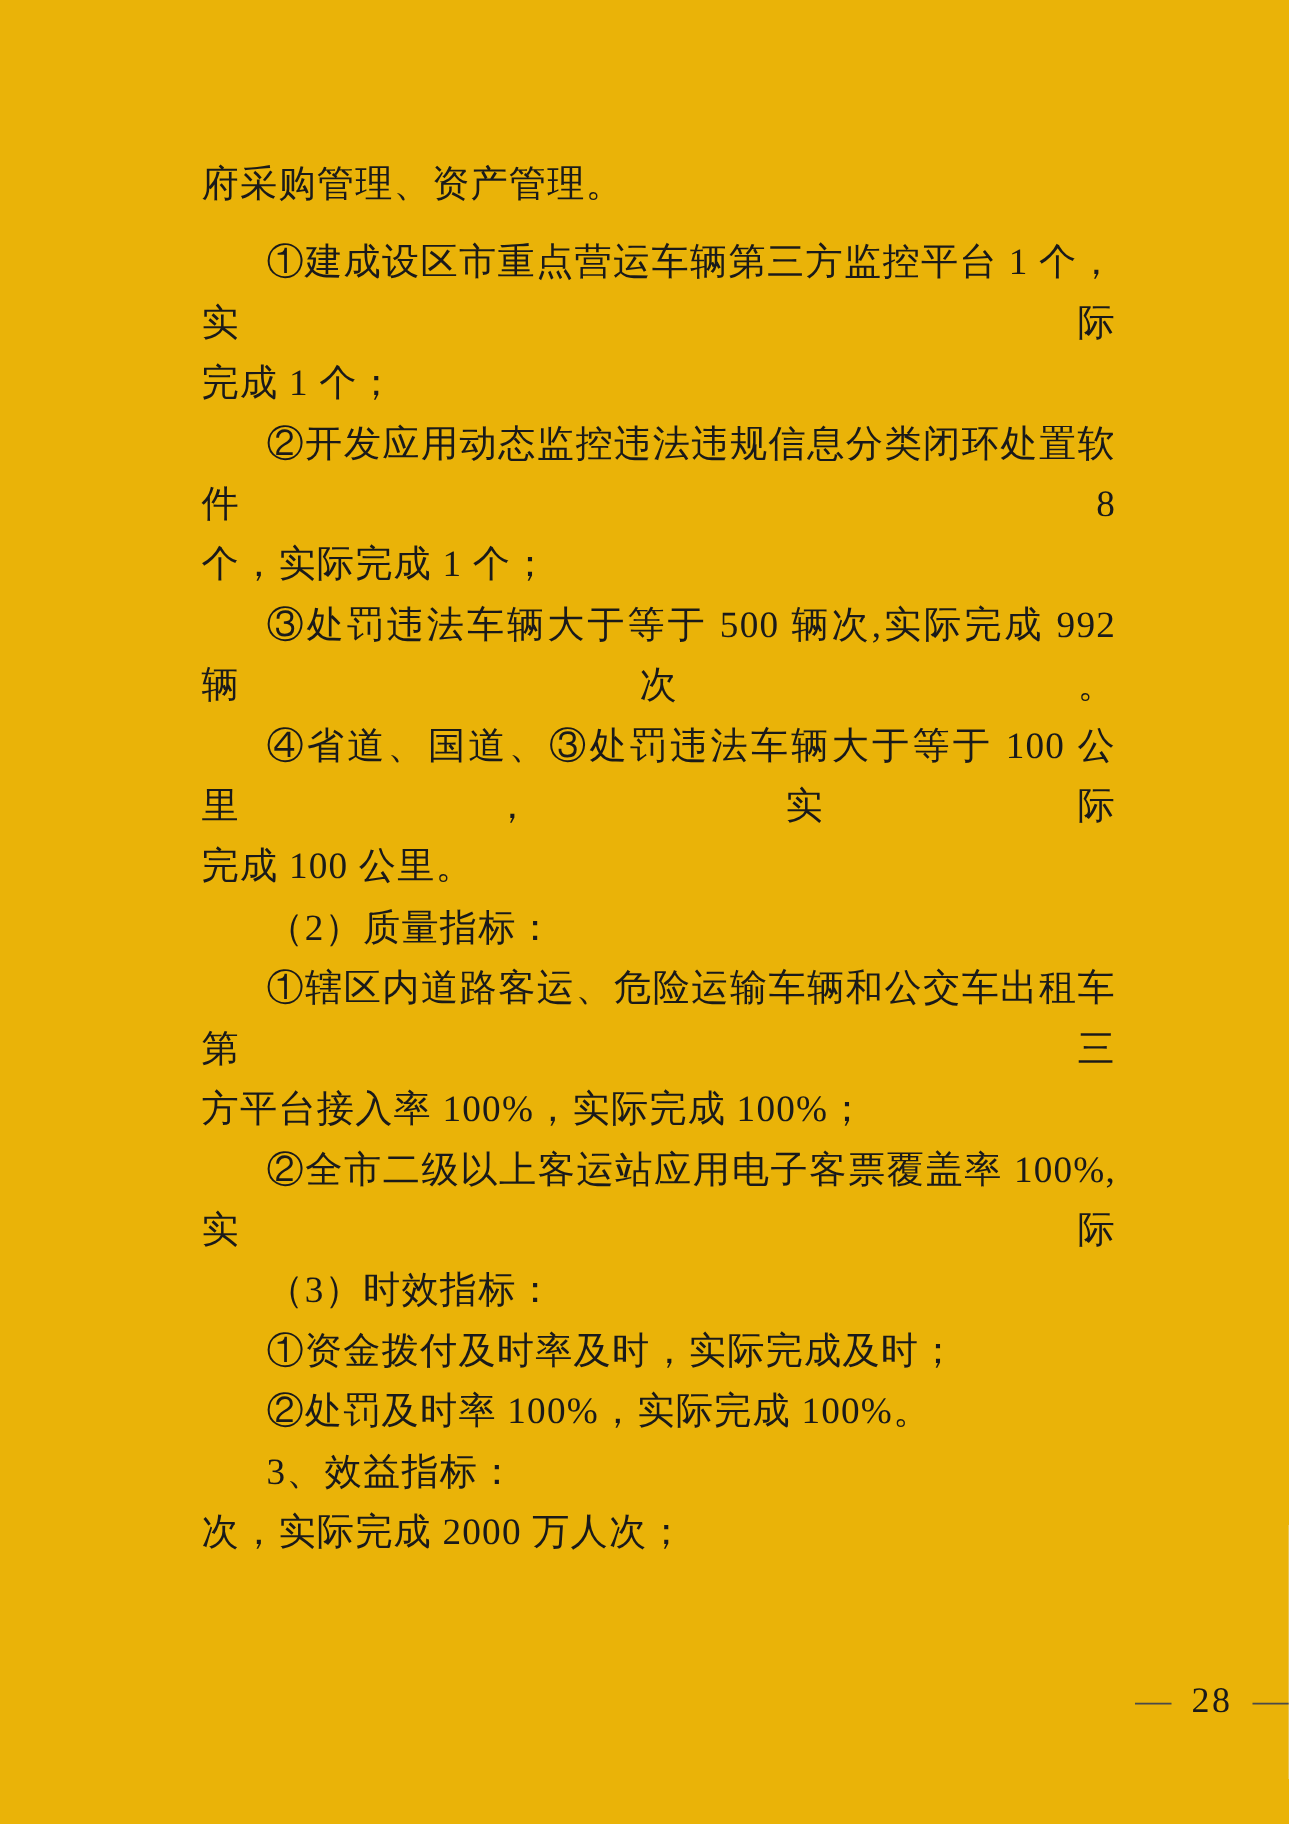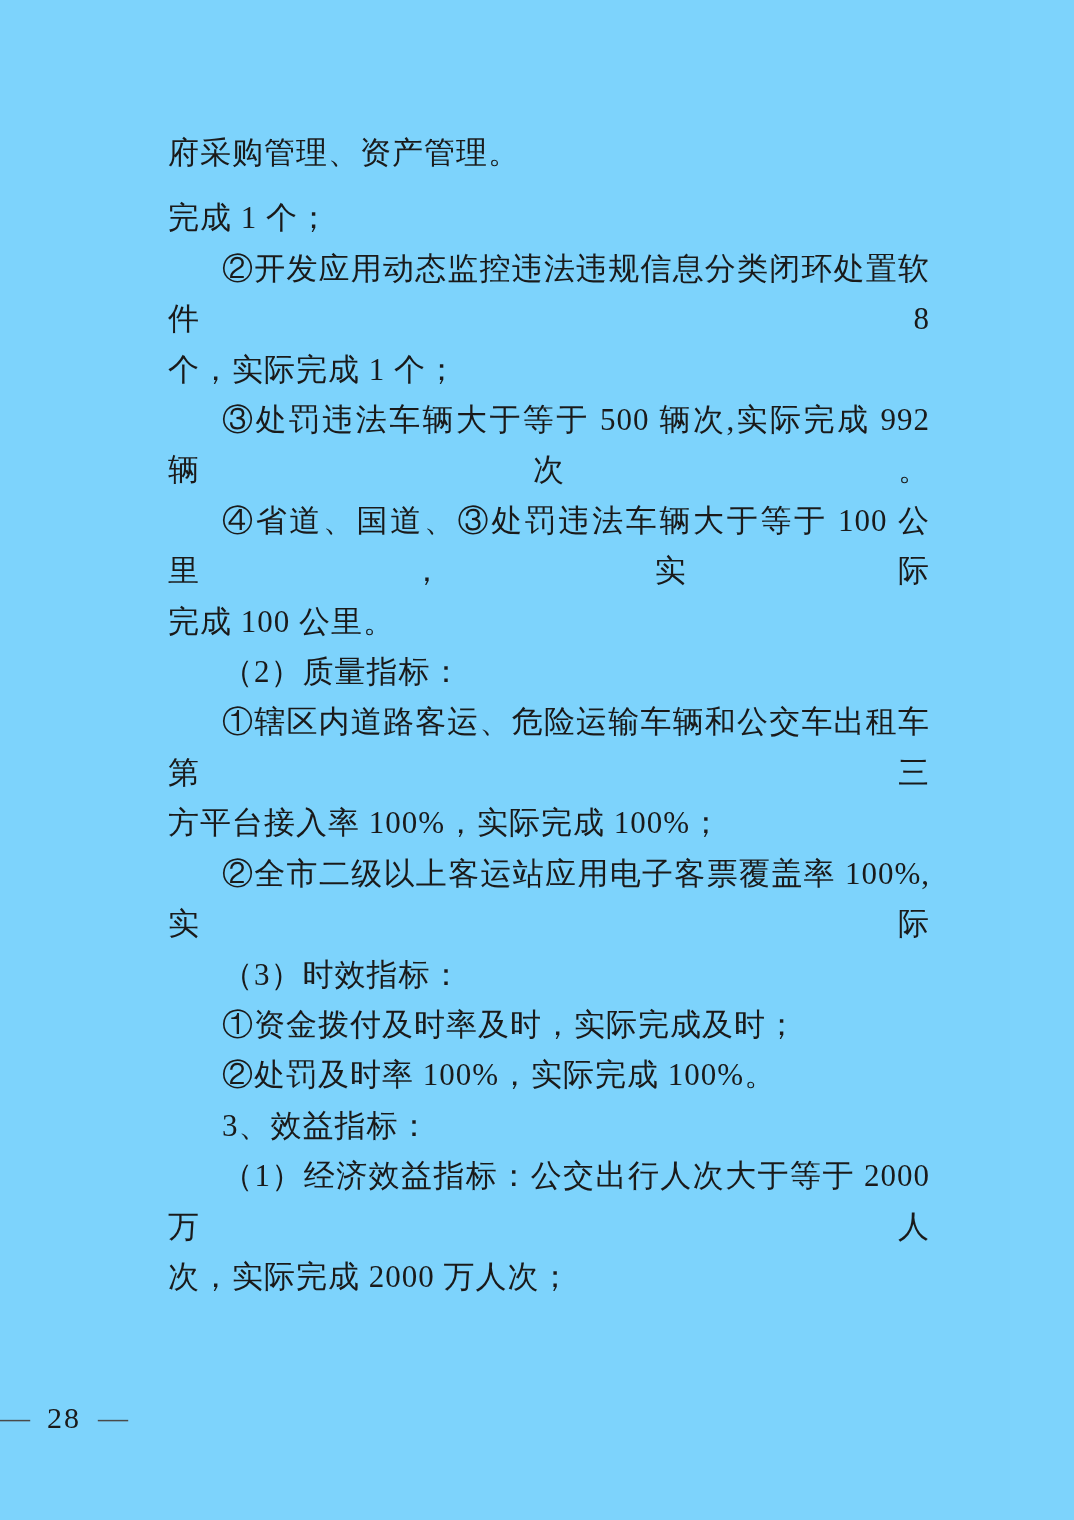--- a/index.html
+++ b/index.html
@@ -4,21 +4,21 @@
 <style>
   html, body {
     margin: 0;
     padding: 0;
     background: #e8e8e8;
   }
   .page {
     position: relative;
     width: 1074px;
     height: 1520px;
-    background: #7dd3fc;
+    background: #eab308;
     margin: 0 auto;
     overflow: hidden;
     font-family: "Liberation Serif", "DejaVu Serif", serif;
     color: #1a1a1a;
   }
   .body-text {
     position: absolute;
     left: 168px;
     top: 128px;
     width: 762px;
@@ -39,51 +39,51 @@
     text-align-last: justify;
   }
   .line.para-gap {
     margin-bottom: 15px;
   }
   .footer {
     position: absolute;
     left: 0;
     top: 1401px;
     width: 100%;
-    text-align: left;
+    text-align: right;
     font-size: 30px;
     color: #1a1a1a;
   }
   .footer .dash {
     color: #4a4a4a;
   }
   .footer .page-num {
     margin: 0 17px;
     letter-spacing: 2px;
   }
 </style>
 </head>
 <body>
 
 <div class="page">
   <main class="body-text" id="doc-lines">
       <div class="line para-gap">府采购管理、资产管理。</div>
+      <div class="line indent fill">①建成设区市重点营运车辆第三方监控平台 1 个，实际</div>
       <div class="line">完成 1 个；</div>
       <div class="line indent fill">②开发应用动态监控违法违规信息分类闭环处置软件 8</div>
       <div class="line">个，实际完成 1 个；</div>
       <div class="line indent fill">③处罚违法车辆大于等于 500 辆次,实际完成 992 辆次。</div>
       <div class="line indent fill">④省道、国道、③处罚违法车辆大于等于 100 公里，实际</div>
       <div class="line">完成 100 公里。</div>
       <div class="line indent">（2）质量指标：</div>
       <div class="line indent fill">①辖区内道路客运、危险运输车辆和公交车出租车第三</div>
       <div class="line">方平台接入率 100%，实际完成 100%；</div>
       <div class="line indent fill">②全市二级以上客运站应用电子客票覆盖率 100%,实际</div>
       <div class="line indent">（3）时效指标：</div>
       <div class="line indent">①资金拨付及时率及时，实际完成及时；</div>
       <div class="line indent">②处罚及时率 100%，实际完成 100%。</div>
       <div class="line indent">3、效益指标：</div>
-      <div class="line indent fill">（1）经济效益指标：公交出行人次大于等于 2000 万人</div>
       <div class="line">次，实际完成 2000 万人次；</div>
     </main>
   <footer class="footer">
     <span class="dash">—</span><span class="page-num">28</span><span class="dash">—</span>
   </footer>
 </div>
 
 </body></html>

